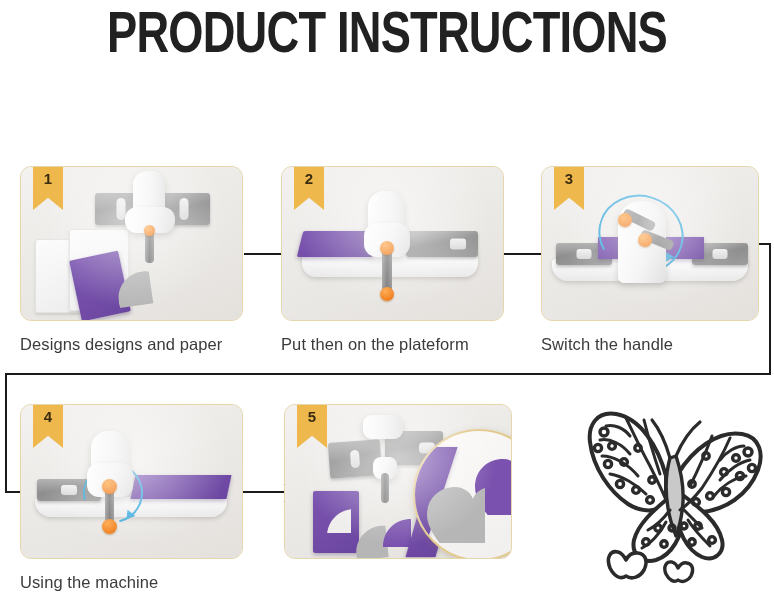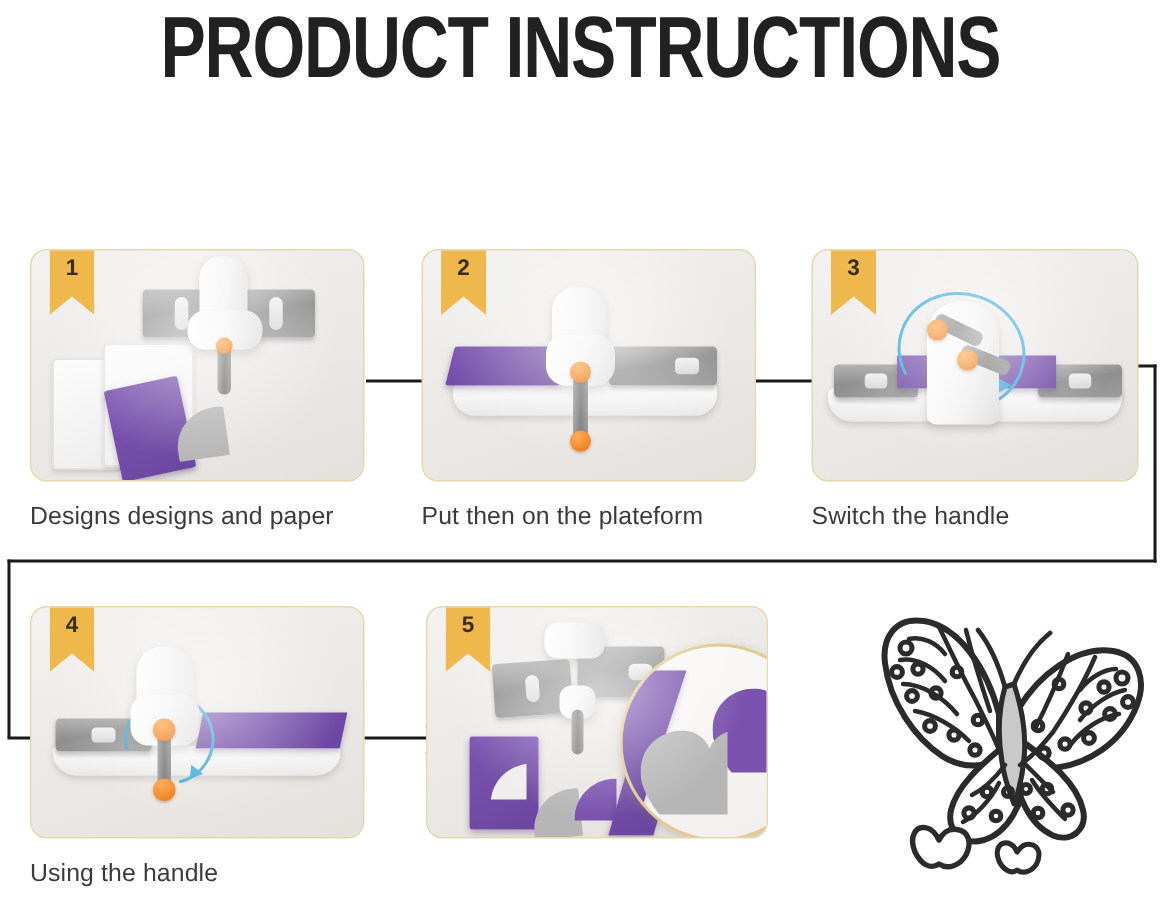--- a/index.html
+++ b/index.html
@@ -228,21 +228,21 @@
         <div class="machinebody" style="left:70px;top:26px;width:38px;height:48px;border-radius:17px 17px 5px 5px;"></div>
         <div class="machinebody" style="left:66px;top:58px;width:46px;height:34px;border-radius:12px;"></div>
         <div class="shaft" style="left:84px;top:84px;width:9px;height:36px;"></div>
         <div class="knob" style="left:81px;top:74px;width:15px;height:15px;"></div>
         <div class="knob" style="left:81px;top:114px;width:15px;height:15px;"></div>
       </div>
       <div class="ribbon" style="left:12px;top:-1px;">
         <span>4</span>
       </div>
     </div>
-    <div class="caption" style="left:0px;top:169px;">Using the handle</div>
+    <div class="caption" style="left:0px;top:169px;">Using the machine</div>
   </div>
 
   <div class="step" style="left:284px;top:404px;width:230px;height:196px;">
     <div class="photo" style="width:226px;height:153px;">
       <div class="scene">
         <div class="metalplate" style="left:44px;top:36px;width:52px;height:36px;transform:rotate(-4deg);">
             <div class="slot" style="width:9px;height:18px;"></div>
           </div>
         <div class="metalplate" style="left:100px;top:26px;width:58px;height:34px;">
             <div class="slot" style="width:16px;height:11px;border-radius:4px;left:72%;"></div>

